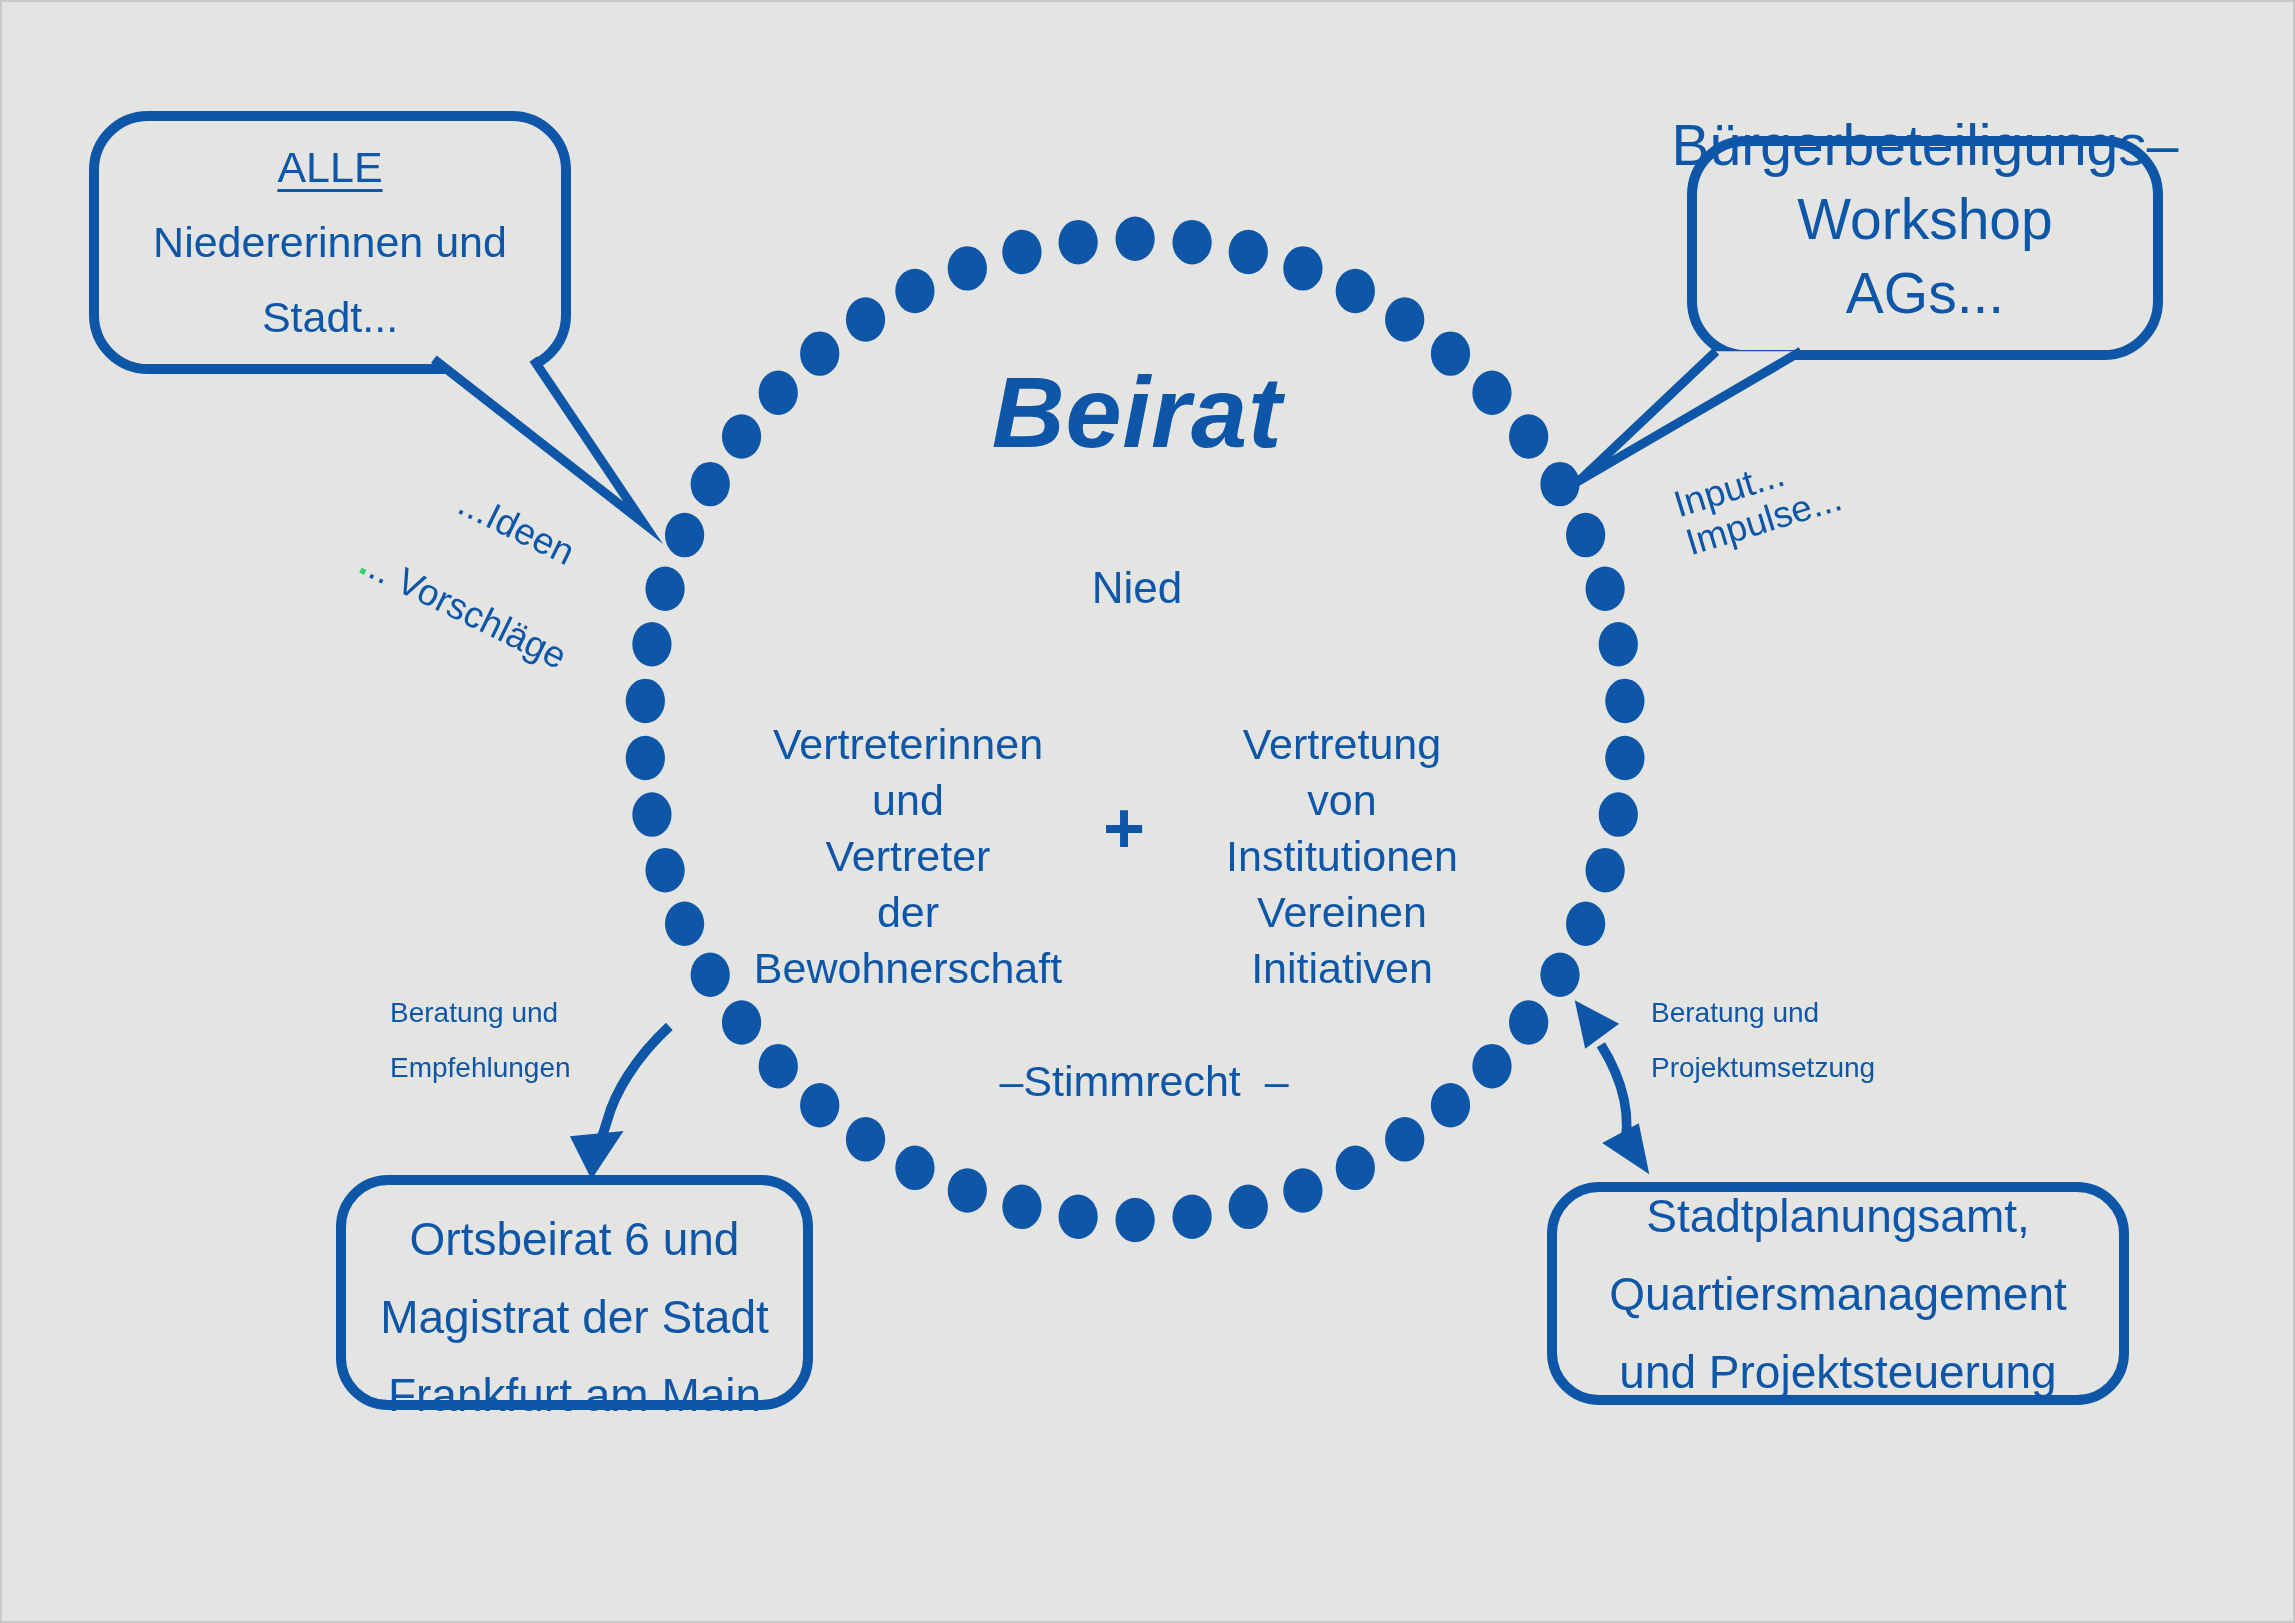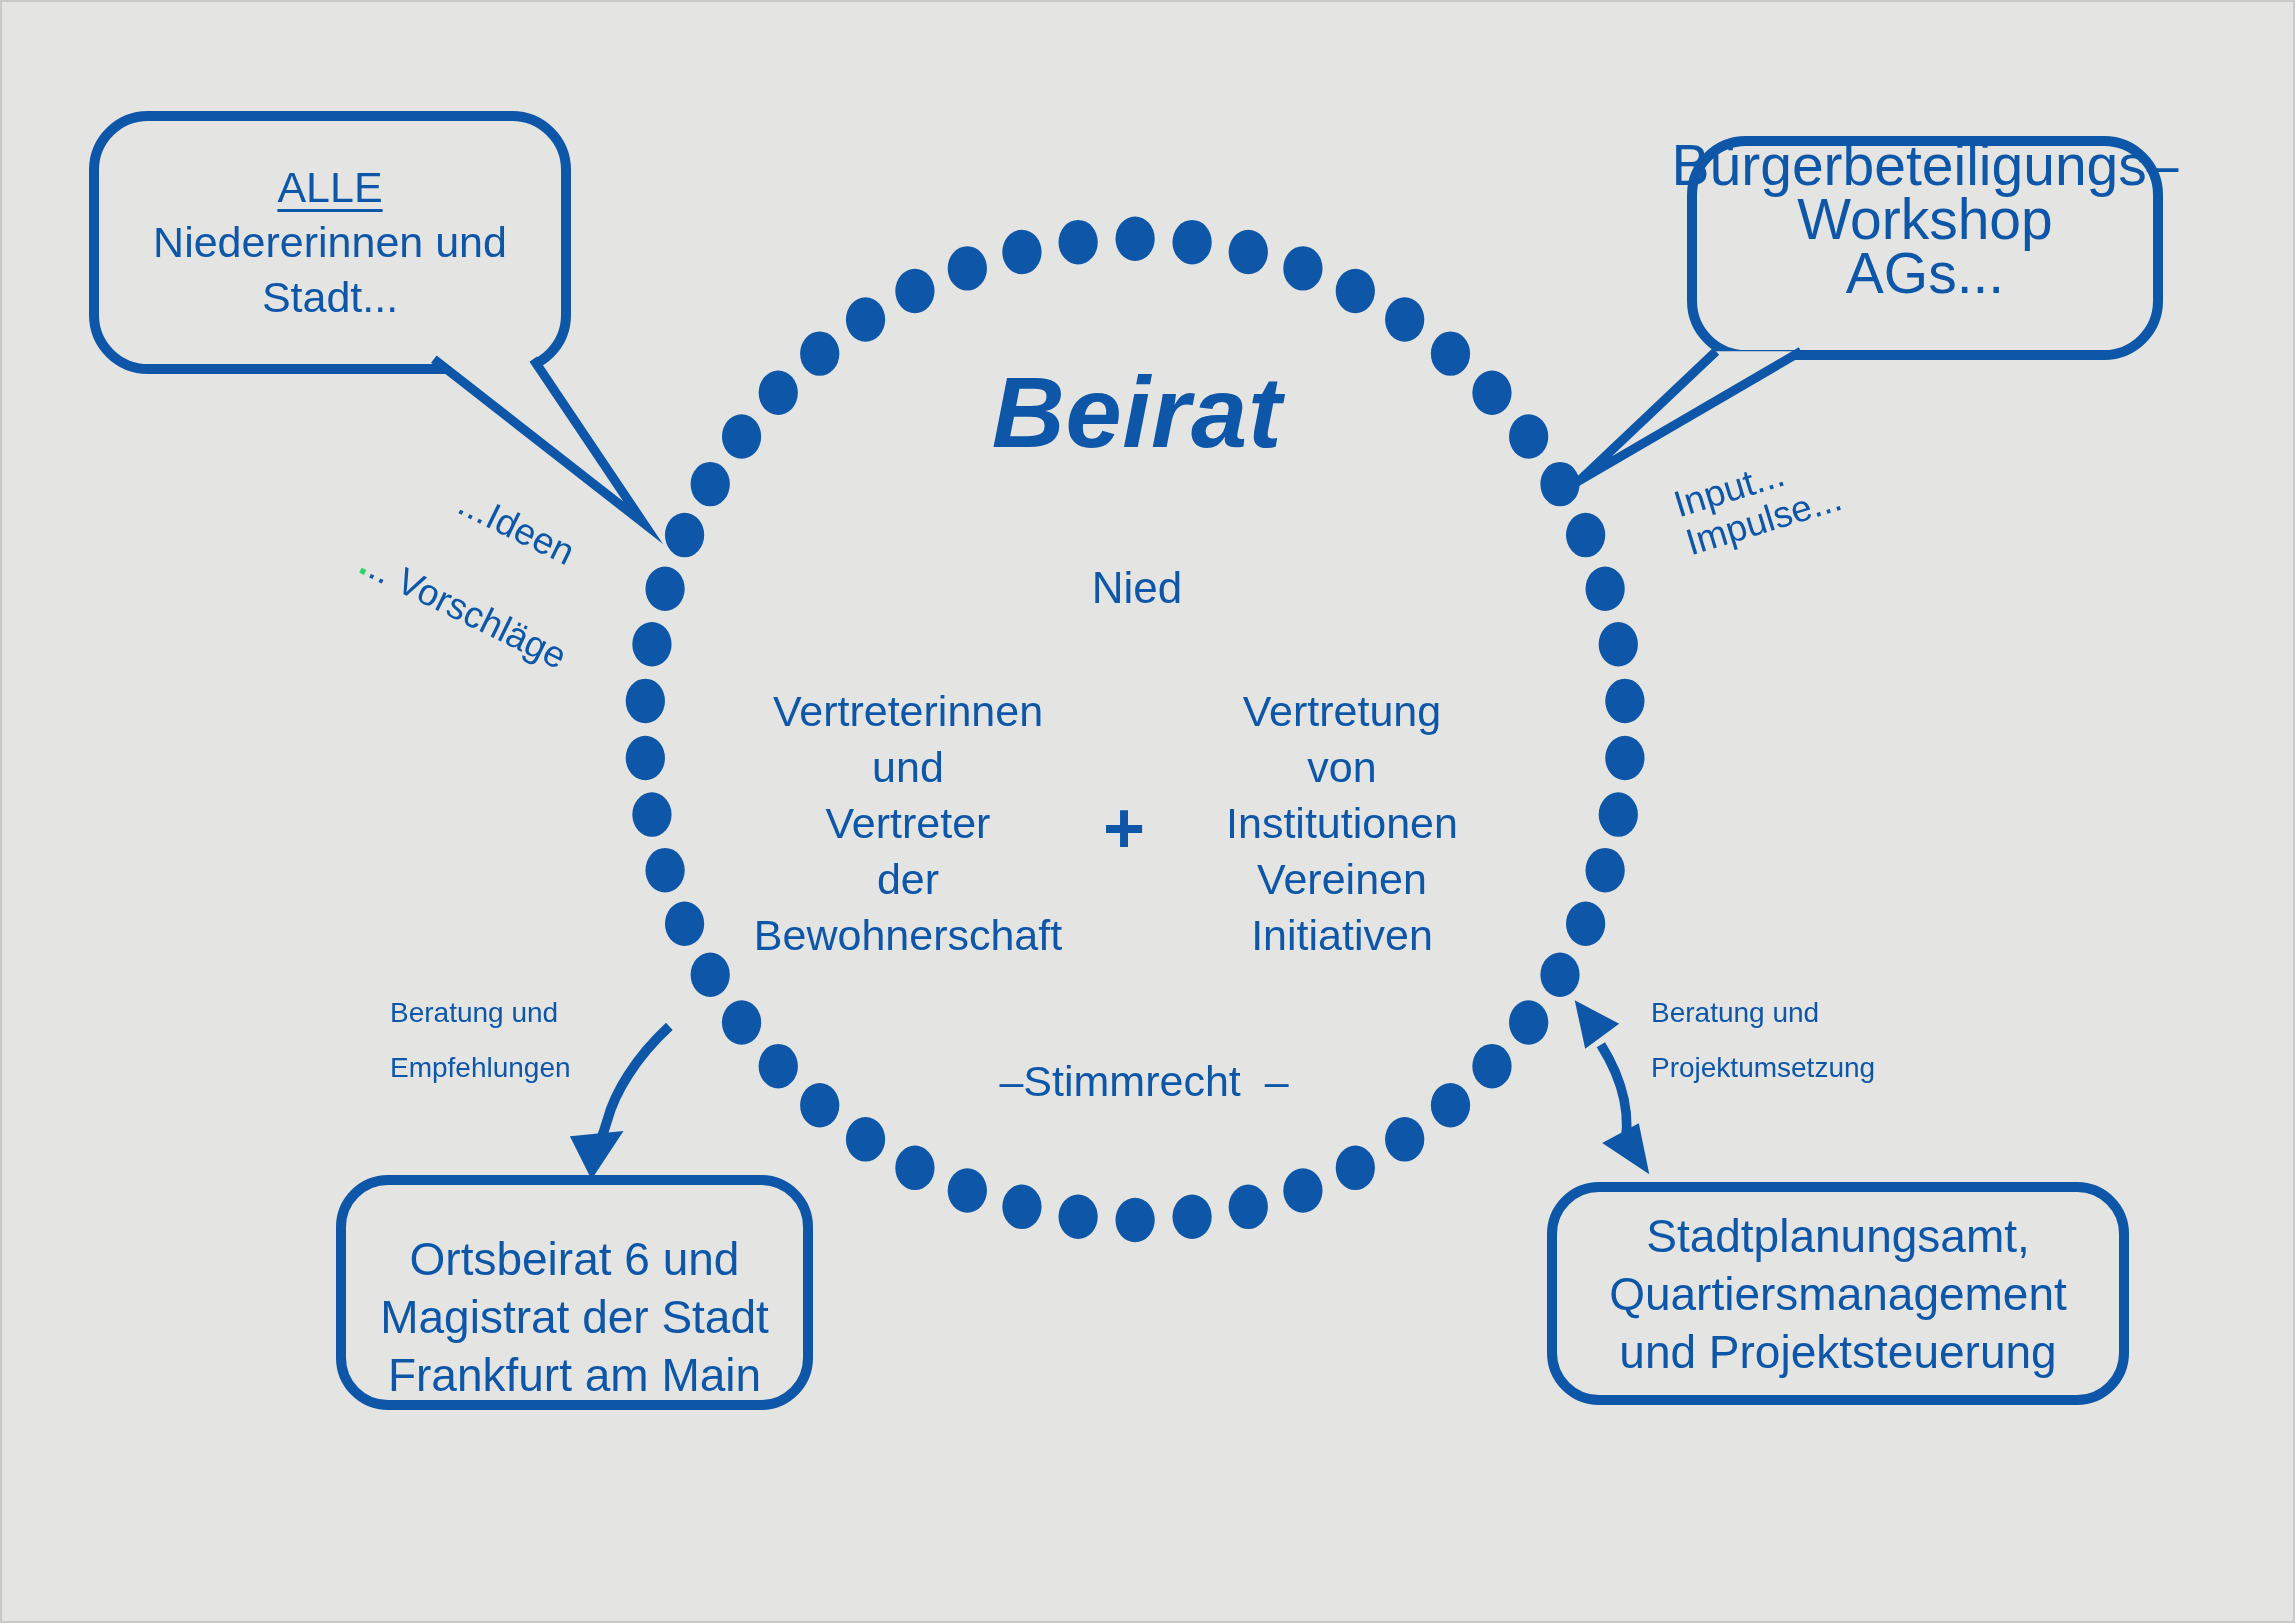--- a/index.html
+++ b/index.html
@@ -25,34 +25,35 @@
     border:10.5px solid var(--blue);
     border-radius:59px;
     background:transparent;
   }
   .bubble-text{
     position:absolute;
     display:flex;flex-direction:column;
     align-items:center;justify-content:center;
     text-align:center;
     color:var(--blue);
+    gap:20px;
   }
   .bubble-text div{white-space:nowrap;}
   .u{text-decoration:underline;text-decoration-thickness:3.3px;text-underline-offset:6.5px;}
   
   #gfx{position:absolute;left:0;top:0;width:2295px;height:1623px;}
   
   .ctr{position:absolute;transform:translateX(-50%);white-space:nowrap;text-align:center;}
   .title-main{font-size:101px;font-weight:bold;letter-spacing:0.7px;font-style:italic;}
   .title-sub{font-size:58px;letter-spacing:1.3px;}
   .title-sub2{font-size:44px;}
   
   .col{
     position:absolute;transform:translateX(-50%);
-    font-size:43px;line-height:56px;text-align:center;white-space:nowrap;
+    font-size:43px;line-height:56px;text-align:center;white-space:nowrap;margin-top:33px;
   }
   .plus{position:absolute;transform:translate(-50%,-50%);font-size:72px;font-weight:bold;}
   .stimmrecht{position:absolute;transform:translateX(-50%);font-size:43px;white-space:pre;}
   
   .rot{position:absolute;transform-origin:left top;font-size:37px;white-space:pre;}
   .rot .green{color:var(--green);font-weight:bold;}
   
   .side-label{position:absolute;font-size:28px;line-height:55px;white-space:nowrap;}
 </style>
 </head>

